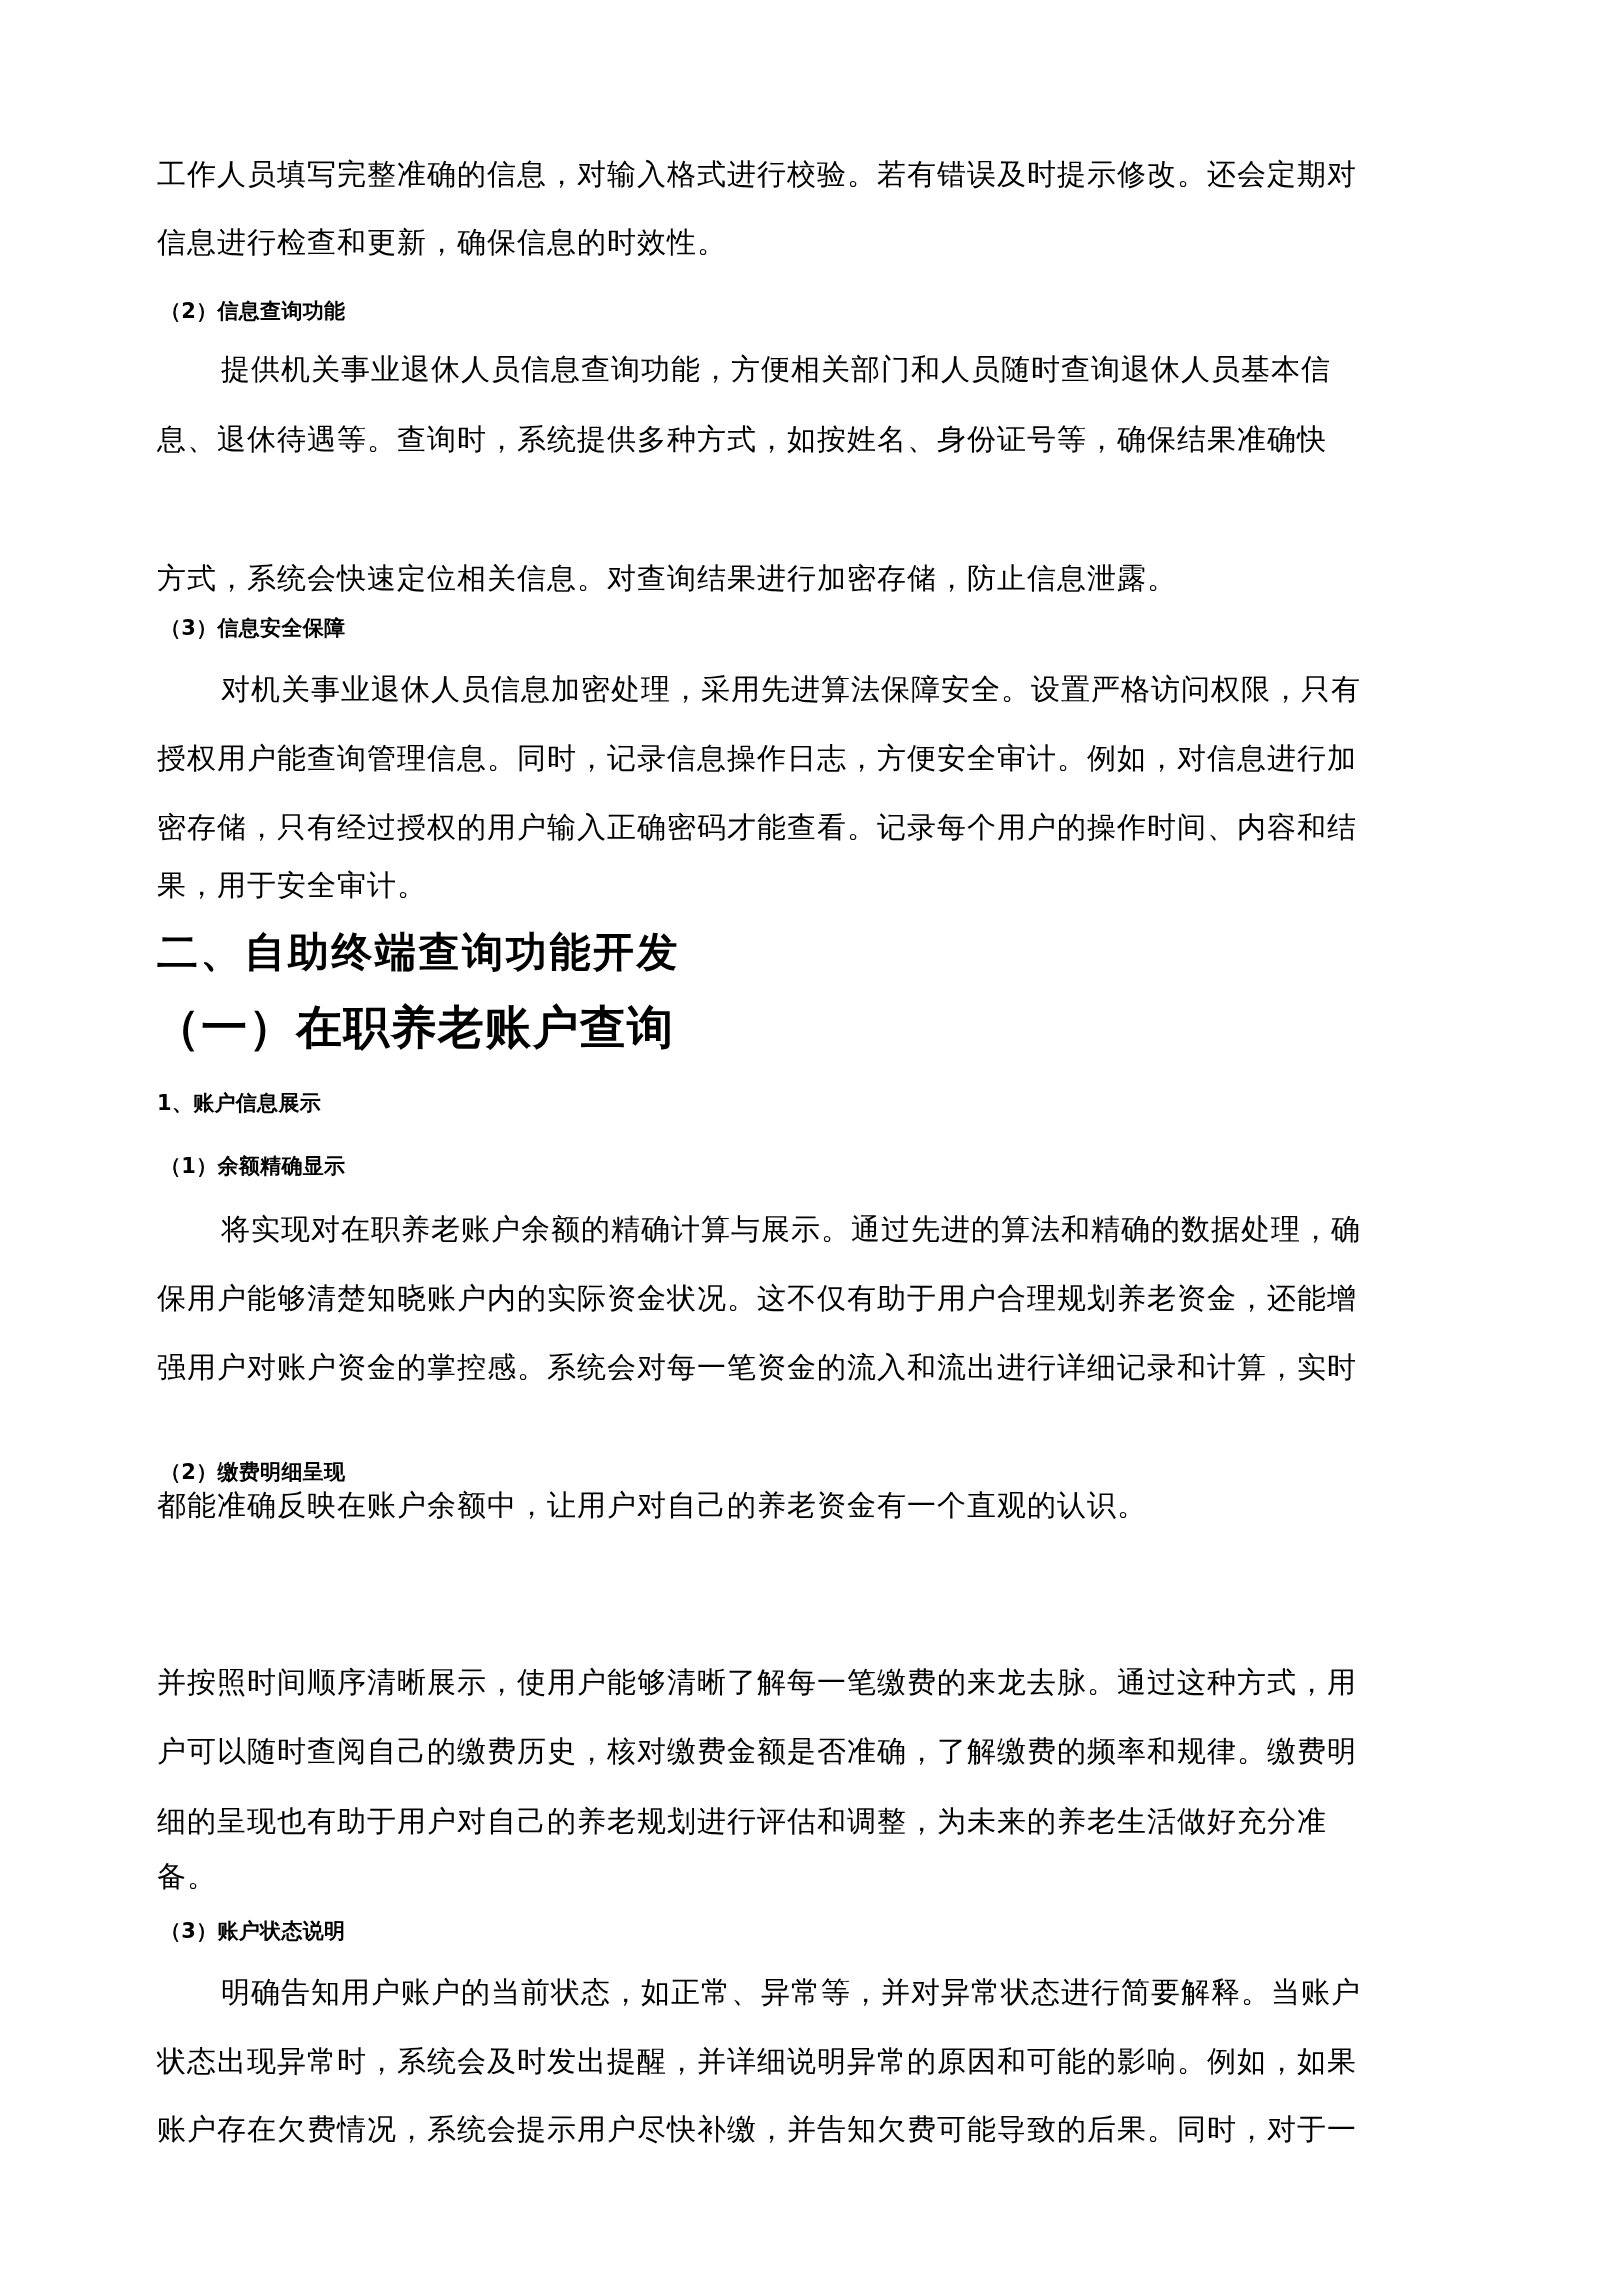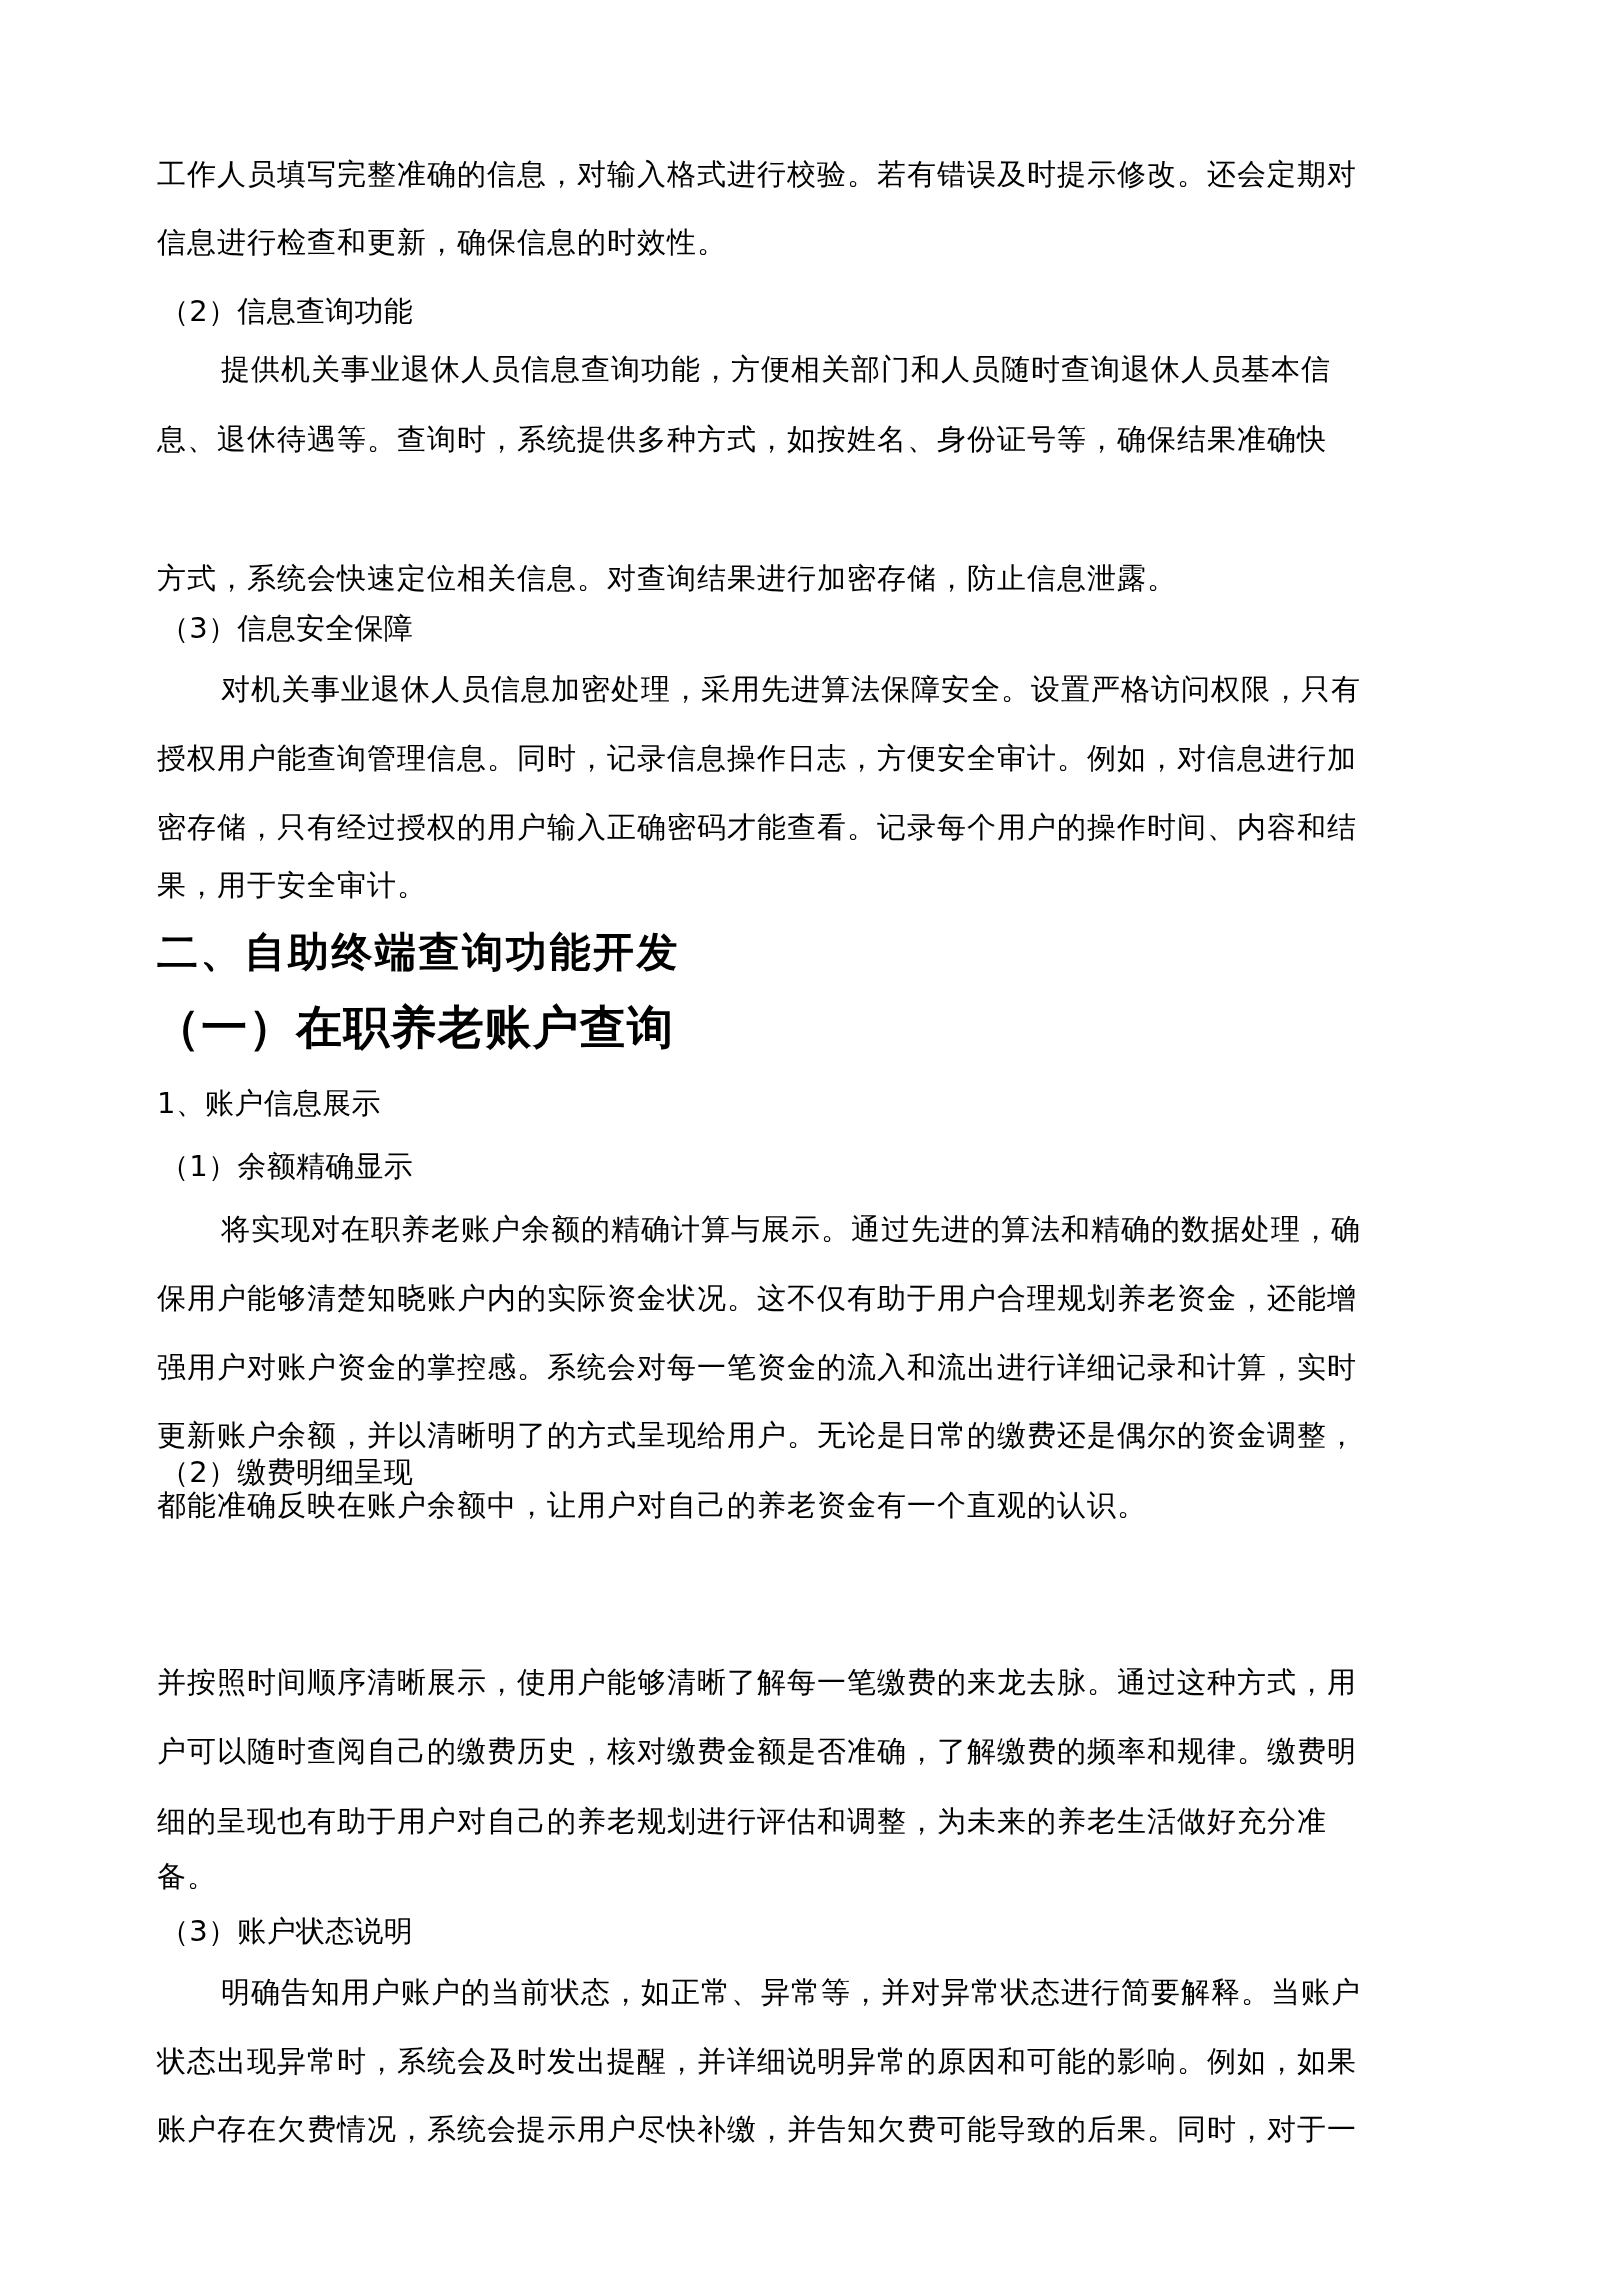--- a/index.html
+++ b/index.html
@@ -1,21 +1,21 @@
 <!DOCTYPE html>
 <html style="font-size:10.5px"><head>
 <meta charset="utf-8">
 <style>
   html, body { margin: 0; padding: 0; background: #ffffff; }
   body { width: 1623px; height: 2295px; position: relative; overflow: hidden;
          font-family: "DejaVu Serif", "Liberation Serif", serif; color: #000; }
   .page { position: absolute; left: 0; top: 0; width: 1623px; height: 2295px; background: #fff; }
   .ln { position: absolute; left: 157px; white-space: nowrap; font-size: 29px; line-height: 37px; letter-spacing: 1px; }
   .ind { left: 221px; }
-  .sub { font-weight: normal; font-family: "DejaVu Sans", "Liberation Sans", sans-serif; font-size: 29px; left: 160px; letter-spacing: 0.3px; }
+  .sub { font-weight: bold; font-family: "DejaVu Sans", "Liberation Sans", sans-serif; font-size: 21px; left: 160px; letter-spacing: 0.3px; }
   .sub3 { left: 157px; }
   .h1 { font-family: "DejaVu Sans", "Liberation Sans", sans-serif; font-size: 41px; line-height: 48px; letter-spacing: 2.6px; font-weight: bold; text-align: center; }
   .h2 { font-family: "DejaVu Sans", "Liberation Sans", sans-serif; font-size: 46px; line-height: 43px; letter-spacing: 1.3px; font-weight: bold; left: 154px; }
 </style>
 </head>
 <body>
 
 <div class="page">
 
   <div class="ln" style="top:156px">工作人员填写完整准确的信息，对输入格式进行校验。若有错误及时提示修改。还会定期对</div>
@@ -38,21 +38,20 @@
 
   <div class="ln h2" style="top:1006px">（一）在职养老账户查询</div>
 
   <div class="ln sub sub3" style="top:1085px">1、账户信息展示</div>
 
   <div class="ln sub" style="top:1148px">（1）余额精确显示</div>
 
   <div class="ln ind" style="top:1211px">将实现对在职养老账户余额的精确计算与展示。通过先进的算法和精确的数据处理，确</div>
   <div class="ln" style="top:1280px">保用户能够清楚知晓账户内的实际资金状况。这不仅有助于用户合理规划养老资金，还能增</div>
   <div class="ln" style="top:1349px">强用户对账户资金的掌控感。系统会对每一笔资金的流入和流出进行详细记录和计算，实时</div>
-  <div class="ln" style="top:1417px">更新账户余额，并以清晰明了的方式呈现给用户。无论是日常的缴费还是偶尔的资金调整，</div>
   <div class="ln" style="top:1487px">都能准确反映在账户余额中，让用户对自己的养老资金有一个直观的认识。</div>
 
   <div class="ln sub" style="top:1454px">（2）缴费明细呈现</div>
 
   <div class="ln" style="top:1664px">并按照时间顺序清晰展示，使用户能够清晰了解每一笔缴费的来龙去脉。通过这种方式，用</div>
   <div class="ln" style="top:1733px">户可以随时查阅自己的缴费历史，核对缴费金额是否准确，了解缴费的频率和规律。缴费明</div>
   <div class="ln" style="top:1803px">细的呈现也有助于用户对自己的养老规划进行评估和调整，为未来的养老生活做好充分准</div>
   <div class="ln" style="top:1858px">备。</div>
 
   <div class="ln sub" style="top:1913px">（3）账户状态说明</div>

